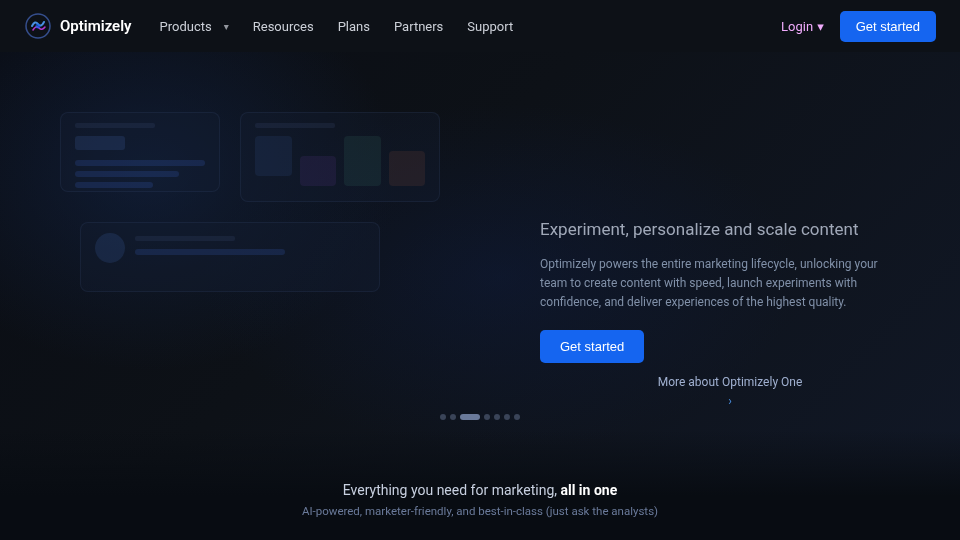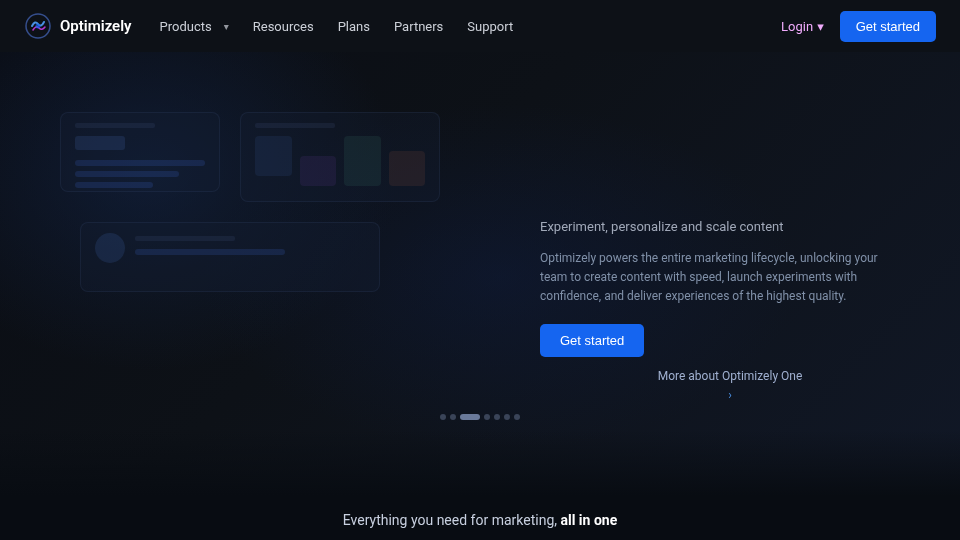--- a/index.html
+++ b/index.html
@@ -131,21 +131,21 @@
 
     
     .hero-panel {
       position: absolute;
       right: 40px;
       top: 165px;
       width: 380px;
     }
 
     .hero-subtitle {
-      font-size: 13px;
+      font-size: 17px;
       color: #a0a8b8;
       margin-bottom: 12px;
       line-height: 1.5;
     }
 
     .hero-description {
       font-size: 12px;
       color: #8090a8;
       line-height: 1.6;
       margin-bottom: 18px;
@@ -426,14 +426,15 @@
     <div class="indicator-dot"></div>
     <div class="indicator-dot"></div>
     <div class="indicator-dot"></div>
     <div class="indicator-dot"></div>
   </div>
 
   <div class="bottom-section">
     <p class="bottom-tagline">
       <span>Everything you need for marketing, </span><strong>all in one</strong>
     </p>
+    <p class="bottom-subtitle">AI-powered, marketer-friendly, and best-in-class (just ask the analysts)</p>
   </div>
 </div>
 
 </body></html>

